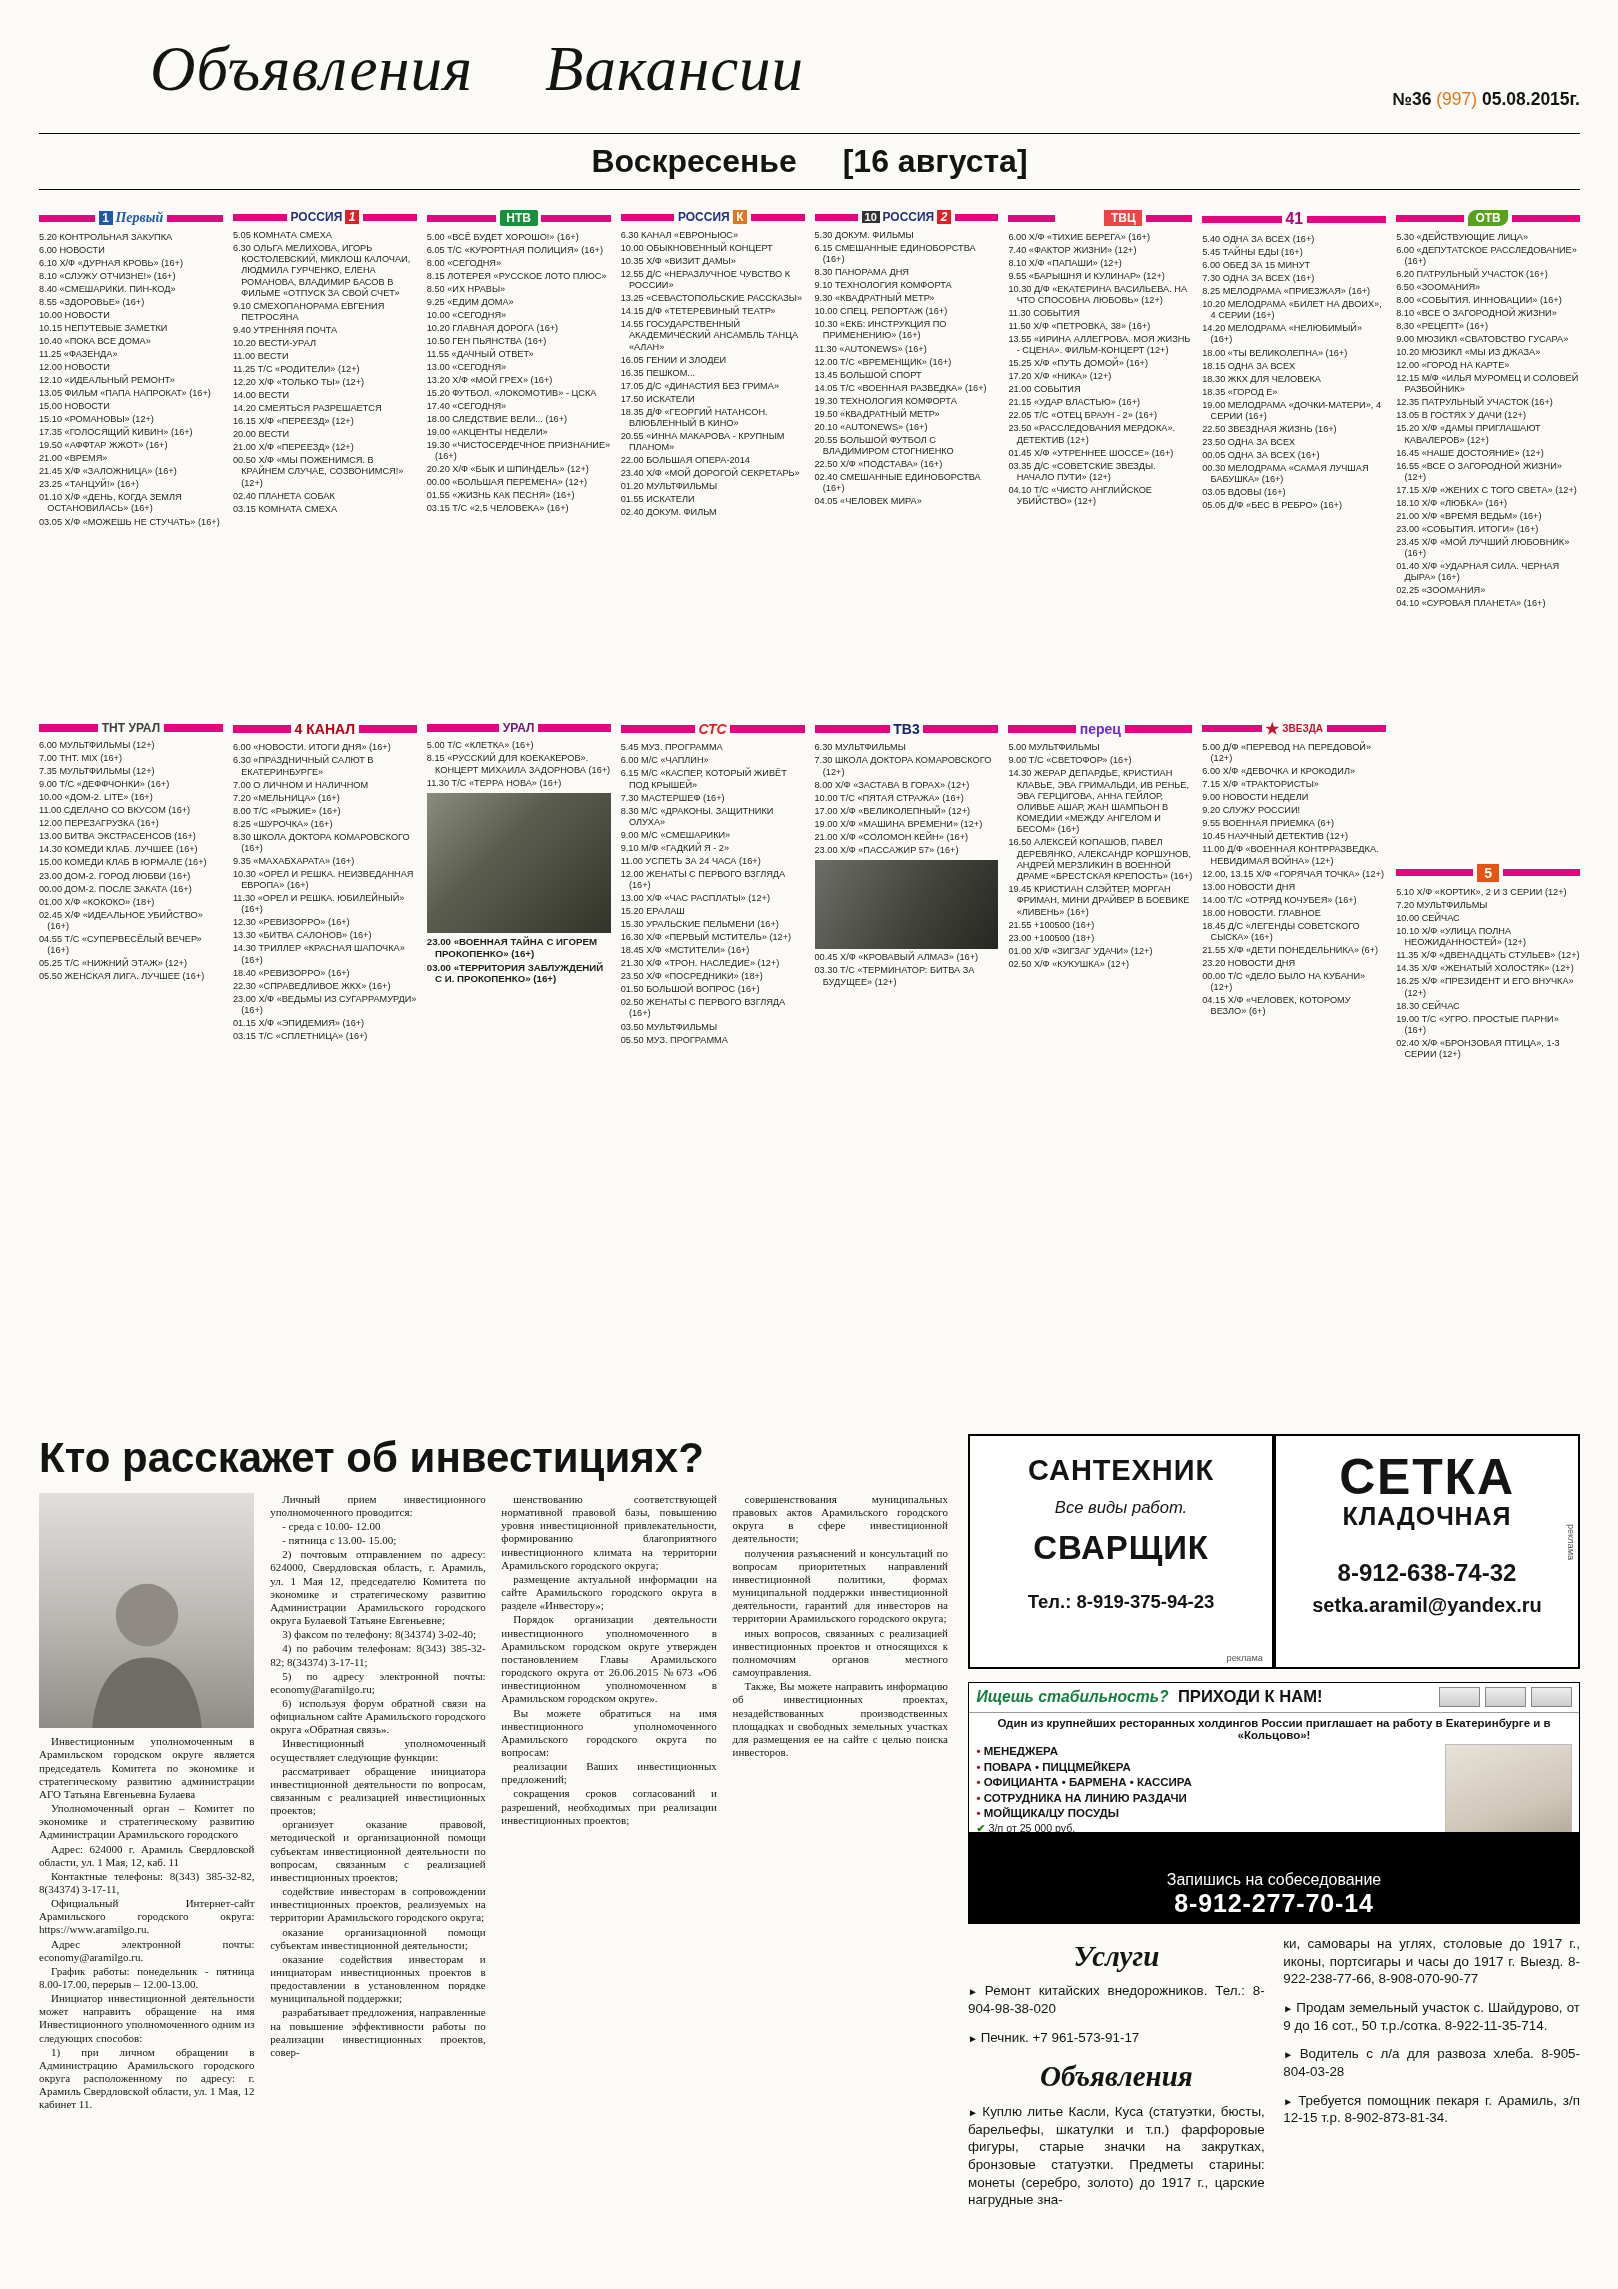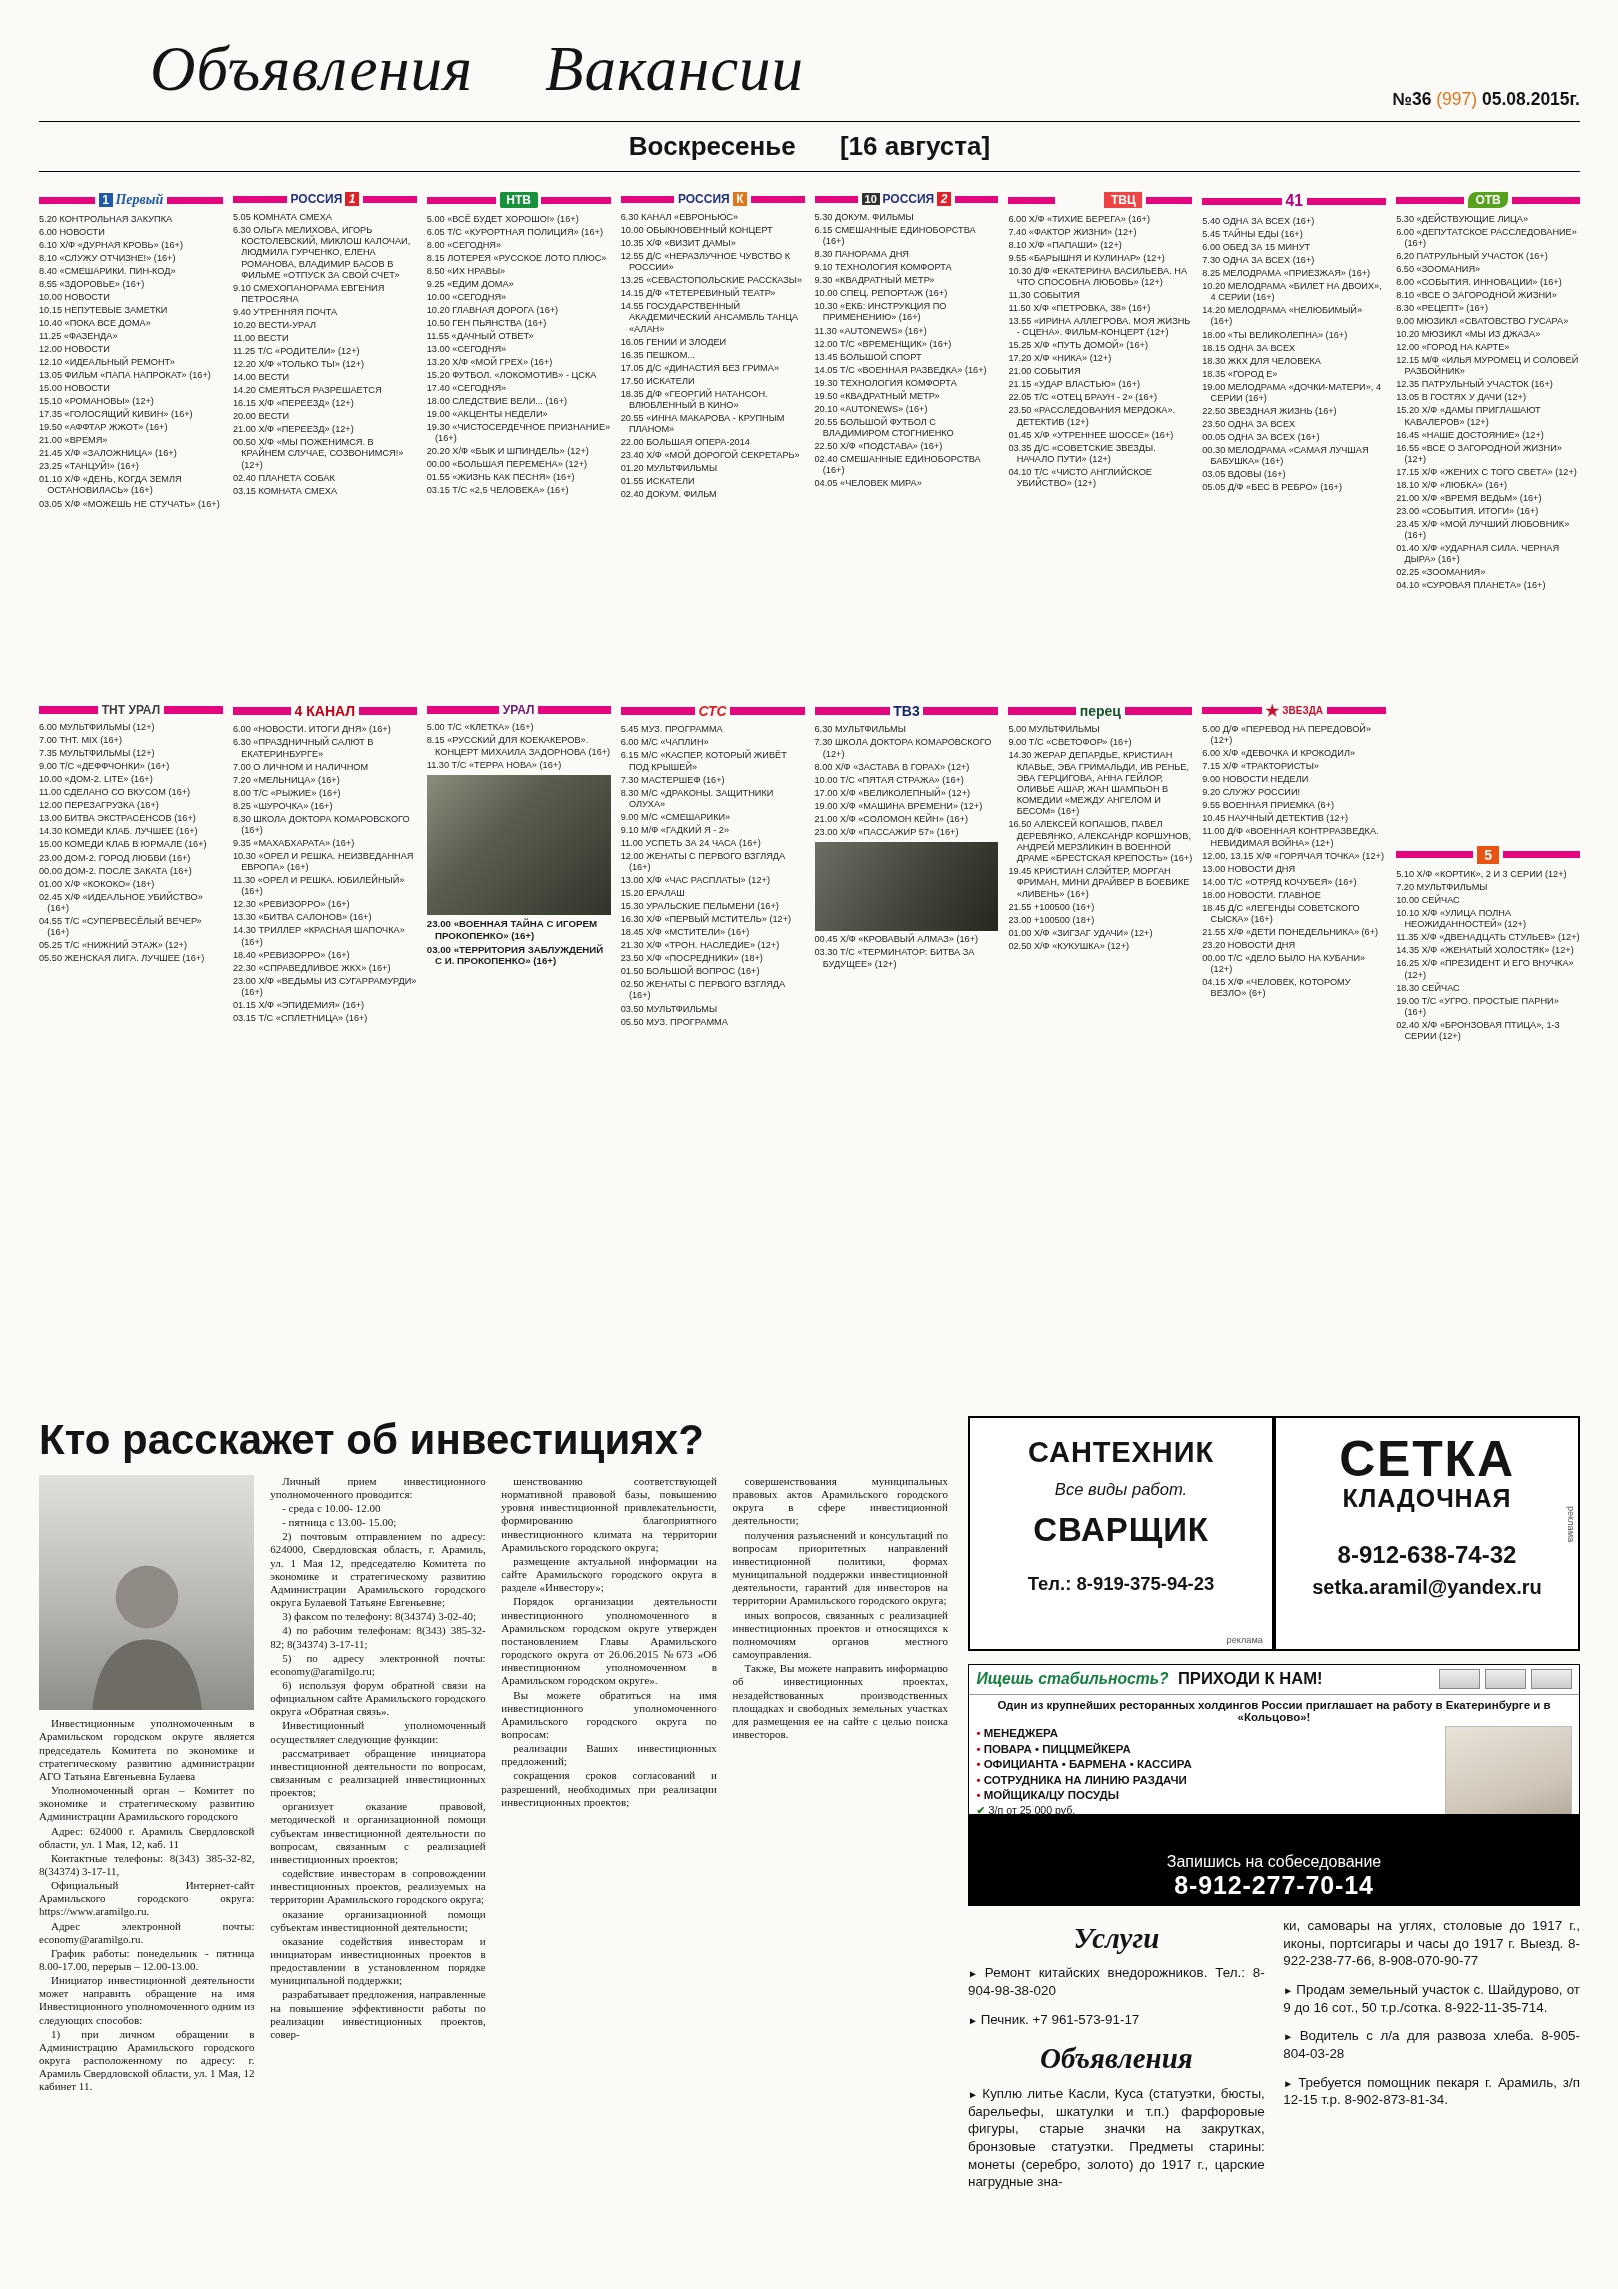--- a/index.html
+++ b/index.html
@@ -19,22 +19,22 @@
   .crest svg { display:block; }
   .brand-names { line-height:1; }
   .brand-top { color:#c22026; font-family:"Liberation Serif", serif; font-style:italic;
                font-size:20px; display:block; }
   .brand-bottom { font-size:42px; font-weight:bold; letter-spacing:4.6px; display:block; }
   .pagenum { font-size:74px; font-weight:bold; line-height:.85; margin-left:5.5px; }
   .issue { font-size:17.5px; margin-top:3.7px; font-weight:bold; }
   .issue .inum { color:#e2761b; font-weight:normal; }
 
   
-  .banner { border-top:1.8px solid #000; border-bottom:1.8px solid #000; margin-top:11px;
-            padding:9.2px 0; text-align:center; font-size:26px; font-weight:bold; }
+  .banner { border-top:1.8px solid #000; border-bottom:1.8px solid #000; margin-top:23px;
+            padding:9.2px 0; text-align:center; font-size:32px; font-weight:bold; }
   .banner .bdate { margin-left:37px; }
 
   
   .tv-grid { display:grid; grid-template-columns:repeat(8,1fr); column-gap:10px;
              height:1216px; overflow:hidden; margin-top:13px; }
   .ch-top { min-height:503px; }
   .ch-top.tall { min-height:646px; }
   .ch-h { display:flex; align-items:center; gap:3.7px; margin:7.4px 0 5.5px; }
   .hbar { flex:1; height:7.4px; background:#e5067f; }
   .lg { font-weight:bold; display:flex; align-items:center; gap:2.8px; white-space:nowrap; }
@@ -48,21 +48,21 @@
   .lg-r2 .pfx { background:#333; color:#fff; padding:0 2.8px; font-size:11px; }
   .lg-ntv .nm { background:#18913d; color:#fff; padding:0.9px 6.5px; border-radius:1.8px; }
   .lg-tvc .nm { background:#ef4444; color:#fff; padding:0.9px 6.5px;margin-left:46px; }
   .lg-41 .nm { color:#b5007c; font-size:15.7px; font-weight:800; }
   .lg-otv .nm { background:#56a21c; color:#fff; padding:0.9px 7.4px; border-radius:8.3px 0 8.3px 0; }
   .lg-tnt .nm { color:#3f3f3f; }
   .lg-4k .nm { color:#c00016; font-size:14px; }
   .lg-ren .nm { color:#701a75;text-align:center; }
   .lg-sts .nm { color:#e31e24; font-style:italic; font-size:14px; }
   .lg-tv3 .nm { color:#15256d; font-size:14px; }
-  .lg-perec .nm { color:#14532d; font-size:14px; }
+  .lg-perec .nm { color:#6d28d9; font-size:14px; }
   .lg-zvezda .star { color:#c8102e; font-size:15.7px; line-height:1; }
   .lg-zvezda .nm { color:#c8102e; font-size:10px; }
   .lg-5k .nm { background:#e85412; color:#fff; padding:0.9px 7.4px; font-size:14px; }
   .prog { font-size:9.2px; line-height:1.22; margin-bottom:1.8px; padding-left:8.3px; text-indent:-8.3px; color:#1c1c1c; }
   .plist-b .prog { font-weight:bold; font-size:9.7px; }
   .tv-photo { height:140px; margin:3.7px 0;
     background:linear-gradient(135deg,#8a8d7c 0%,#5a5d4e 40%,#32342b 100%); }
   .tv-photo.small { height:89px;
     background:linear-gradient(120deg,#6d6f66 0%,#43453c 55%,#26271f 100%); }
 

